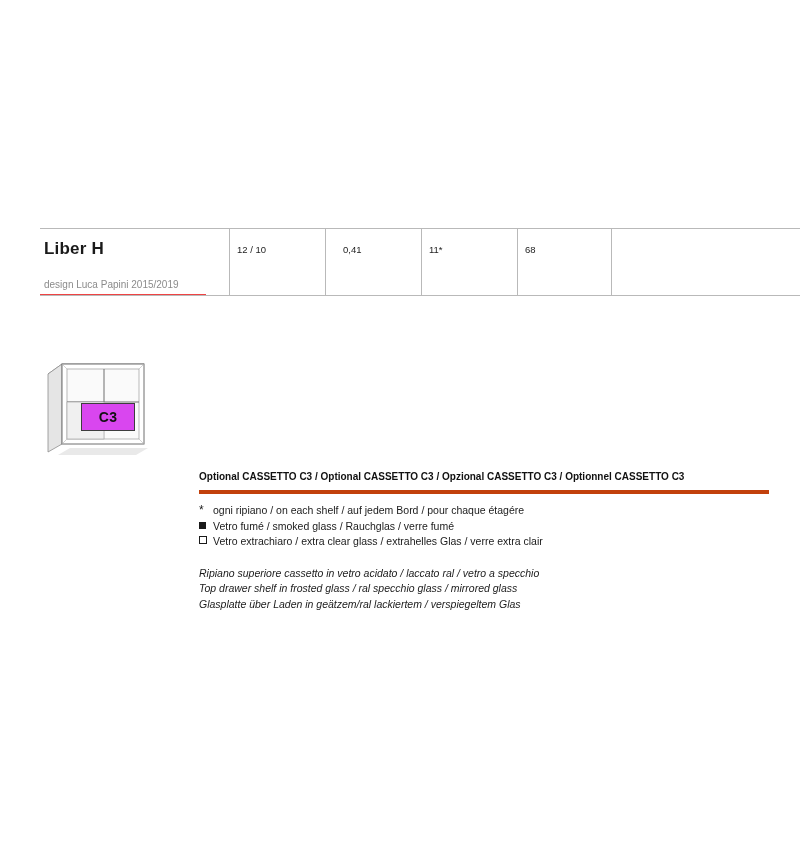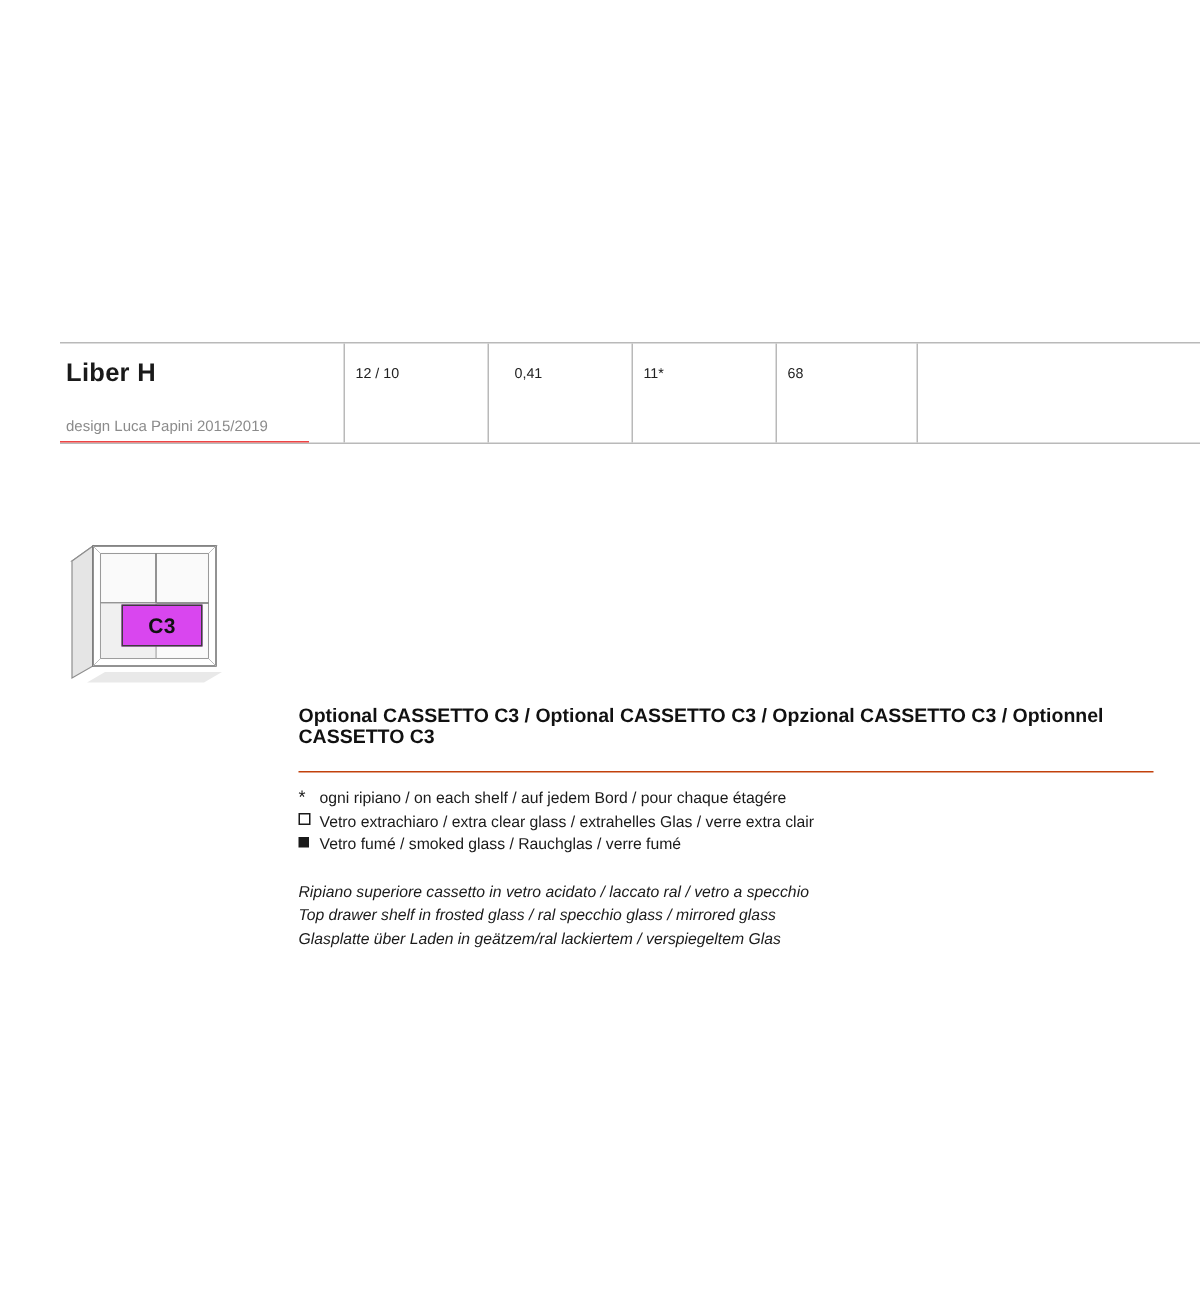--- a/index.html
+++ b/index.html
@@ -106,26 +106,26 @@
   }
 
   
   .content {
     position: absolute;
     left: 199px;
     top: 470px;
     width: 570px;
   }
   .optional-heading {
-    font-size: 13px;
+    font-size: 10px;
     font-weight: bold;
     color: #111;
     line-height: 14px;
-    padding-bottom: 16px;
-    border-bottom: 1px solid #c2410c;
+    padding-bottom: 6px;
+    border-bottom: 4px solid #c2410c;
   }
   .legend {
     margin-top: 9px;
   }
   .legend-row {
     display: flex;
     align-items: baseline;
     font-size: 10.5px;
     line-height: 15.5px;
     color: #1a1a1a;
@@ -233,27 +233,27 @@
   <div class="optional-heading">Optional CASSETTO C3 / Optional CASSETTO C3 / Opzional CASSETTO C3 / Optionnel CASSETTO C3</div>
 
   <div class="legend">
 
     <div class="legend-row">
       <span class="legend-mark star">*</span>
       <span>ogni ripiano / on each shelf / auf jedem Bord / pour chaque étagére</span>
     </div>
 
     <div class="legend-row">
+      <span class="legend-mark"><span class="sym-square-filled"></span></span>
+      <span>Vetro fumé / smoked glass / Rauchglas / verre fumé</span>
+    </div>
+
+    <div class="legend-row">
       <span class="legend-mark"><span class="sym-square-open"></span></span>
       <span>Vetro extrachiaro / extra clear glass / extrahelles Glas / verre extra clair</span>
-    </div>
-
-    <div class="legend-row">
-      <span class="legend-mark"><span class="sym-square-filled"></span></span>
-      <span>Vetro fumé / smoked glass / Rauchglas / verre fumé</span>
     </div>
 
   </div>
 
   <div class="notes">
     <div>Ripiano superiore cassetto in vetro acidato / laccato ral / vetro a  specchio</div>
     <div>Top drawer shelf in frosted glass / ral specchio glass / mirrored glass</div>
     <div>Glasplatte über Laden in geätzem/ral lackiertem / verspiegeltem Glas</div>
   </div>
 

